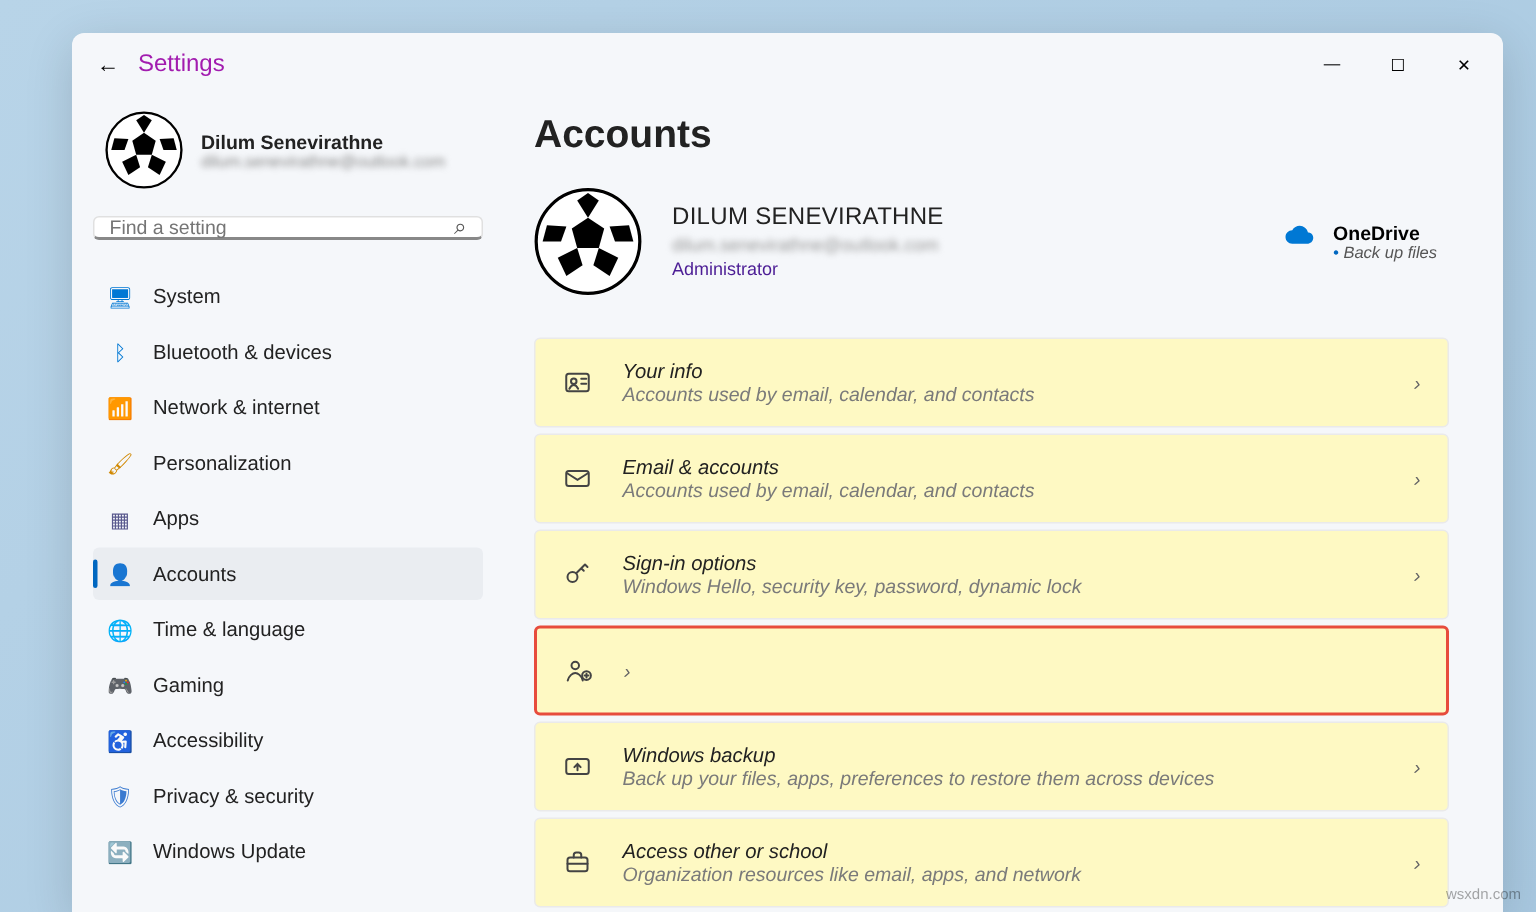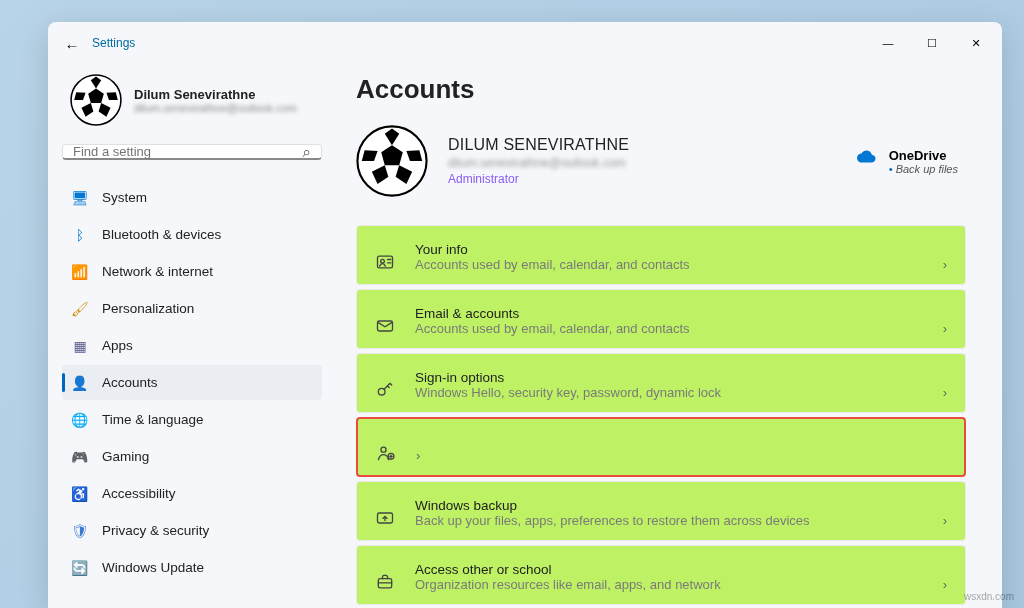--- a/index.html
+++ b/index.html
@@ -1,20 +1,20 @@
 <!DOCTYPE html>
 <html><head>
 <meta charset="utf-8">
 <style>
 * { margin: 0; padding: 0; box-sizing: border-box; font-family: "Segoe UI", -apple-system, sans-serif; }
 body { background: linear-gradient(135deg, #b8d4e8 0%, #a8c8e0 100%); width: 1024px; height: 608px; overflow: hidden; position: relative; }
 .window { position: absolute; top: 22px; left: 48px; right: 22px; bottom: 0; background: #f5f7fa; border-radius: 8px 8px 0 0; box-shadow: 0 8px 32px rgba(0,0,0,0.15); display: flex; flex-direction: column; overflow: hidden; }
 .titlebar { display: flex; align-items: center; height: 42px; padding: 0 4px; }
 .back-btn { width: 40px; height: 42px; display: flex; align-items: center; justify-content: center; cursor: pointer; font-size: 15px; }
-.title-text { font-size: 12px; color: #0369a1; }
+.title-text { font-size: 16px; color: #a21caf; }
 .win-controls { margin-left: auto; display: flex; }
 .win-btn { width: 44px; height: 32px; display: flex; align-items: center; justify-content: center; font-size: 11px; cursor: pointer; }
 .main-body { display: flex; flex: 1; overflow: hidden; }
 .sidebar { width: 288px; padding: 0 14px; display: flex; flex-direction: column; }
 .profile-row { display: flex; align-items: center; gap: 12px; padding: 10px 8px 18px 8px; }
 .avatar-sm { width: 52px; height: 52px; border-radius: 50%; background: #fff; display: flex; align-items: center; justify-content: center; }
 .soccer { width: 100%; height: 100%; }
 .profile-name { font-size: 13px; font-weight: 600; color: #222; }
 .profile-email { font-size: 11px; color: #888; filter: blur(2px); }
 .search-box { display: flex; align-items: center; background: #fff; border: 1px solid #e0e0e0; border-radius: 4px; height: 16px; padding: 0 10px; margin-bottom: 20px; border-bottom: 2px solid #888; }
@@ -23,28 +23,28 @@
 .nav-item { display: flex; align-items: center; gap: 14px; height: 35px; padding: 0 10px; border-radius: 4px; cursor: pointer; font-size: 13.5px; color: #222; position: relative; }
 .nav-item.active { background: #eaedf1; }
 .nav-item.active::before { content: ""; position: absolute; left: 0; top: 8px; bottom: 8px; width: 3px; background: #0067c0; border-radius: 2px; }
 .nav-ico { width: 16px; height: 16px; display: flex; align-items: center; justify-content: center; font-size: 14px; }
 .content { flex: 1; padding: 10px 36px 0 20px; overflow-y: auto; }
 .page-title { font-size: 26px; font-weight: 600; color: #222; margin-bottom: 20px; }
 .hero-row { display: flex; align-items: center; gap: 20px; margin-bottom: 28px; }
 .avatar-lg { width: 72px; height: 72px; border-radius: 50%; background: #fff; display: flex; align-items: center; justify-content: center; }
 .hero-text .hero-name { font-size: 16px; font-weight: 400; color: #222; letter-spacing: 0.2px; }
 .hero-email { font-size: 12px; color: #999; filter: blur(2px); margin: 2px 0; }
-.hero-role { font-size: 12px; color: #8b5cf6; }
+.hero-role { font-size: 12px; color: #4c1d95; }
 .onedrive-box { margin-left: auto; display: flex; gap: 12px; padding-right: 8px; }
 .od-ico { width: 24px; height: 18px; }
 .od-title { font-size: 13px; font-weight: 600; }
 .od-sub { font-size: 11px; color: #555; font-style: italic; }
 .od-sub::before { content: "• "; color: #0067c0; }
 .cards { display: flex; flex-direction: column; gap: 4px; }
-.card { display: flex; align-items: flex-end; background: #bef264; border: 1px solid #eaeaea; border-radius: 4px; padding: 12px 18px; gap: 20px; cursor: pointer; min-height: 60px; }
+.card { display: flex; align-items: center; background: #fef9c3; border: 1px solid #eaeaea; border-radius: 4px; padding: 12px 18px; gap: 20px; cursor: pointer; min-height: 60px; font-style: italic; }
 .card.highlight { border: 2px solid #e74c3c; }
 .card-ico { width: 20px; height: 20px; display: flex; align-items: center; justify-content: center; color: #444; }
 .card-body { flex: 1; }
 .card-title { font-size: 13.5px; color: #222; }
 .card-sub { font-size: 13px; color: #7a7a7a; }
 .chev { font-size: 13px; color: #666; }
 .watermark { position: absolute; bottom: 6px; right: 10px; font-size: 10px; color: rgba(0,0,0,0.35); }
 </style>
 </head>
 <body>

